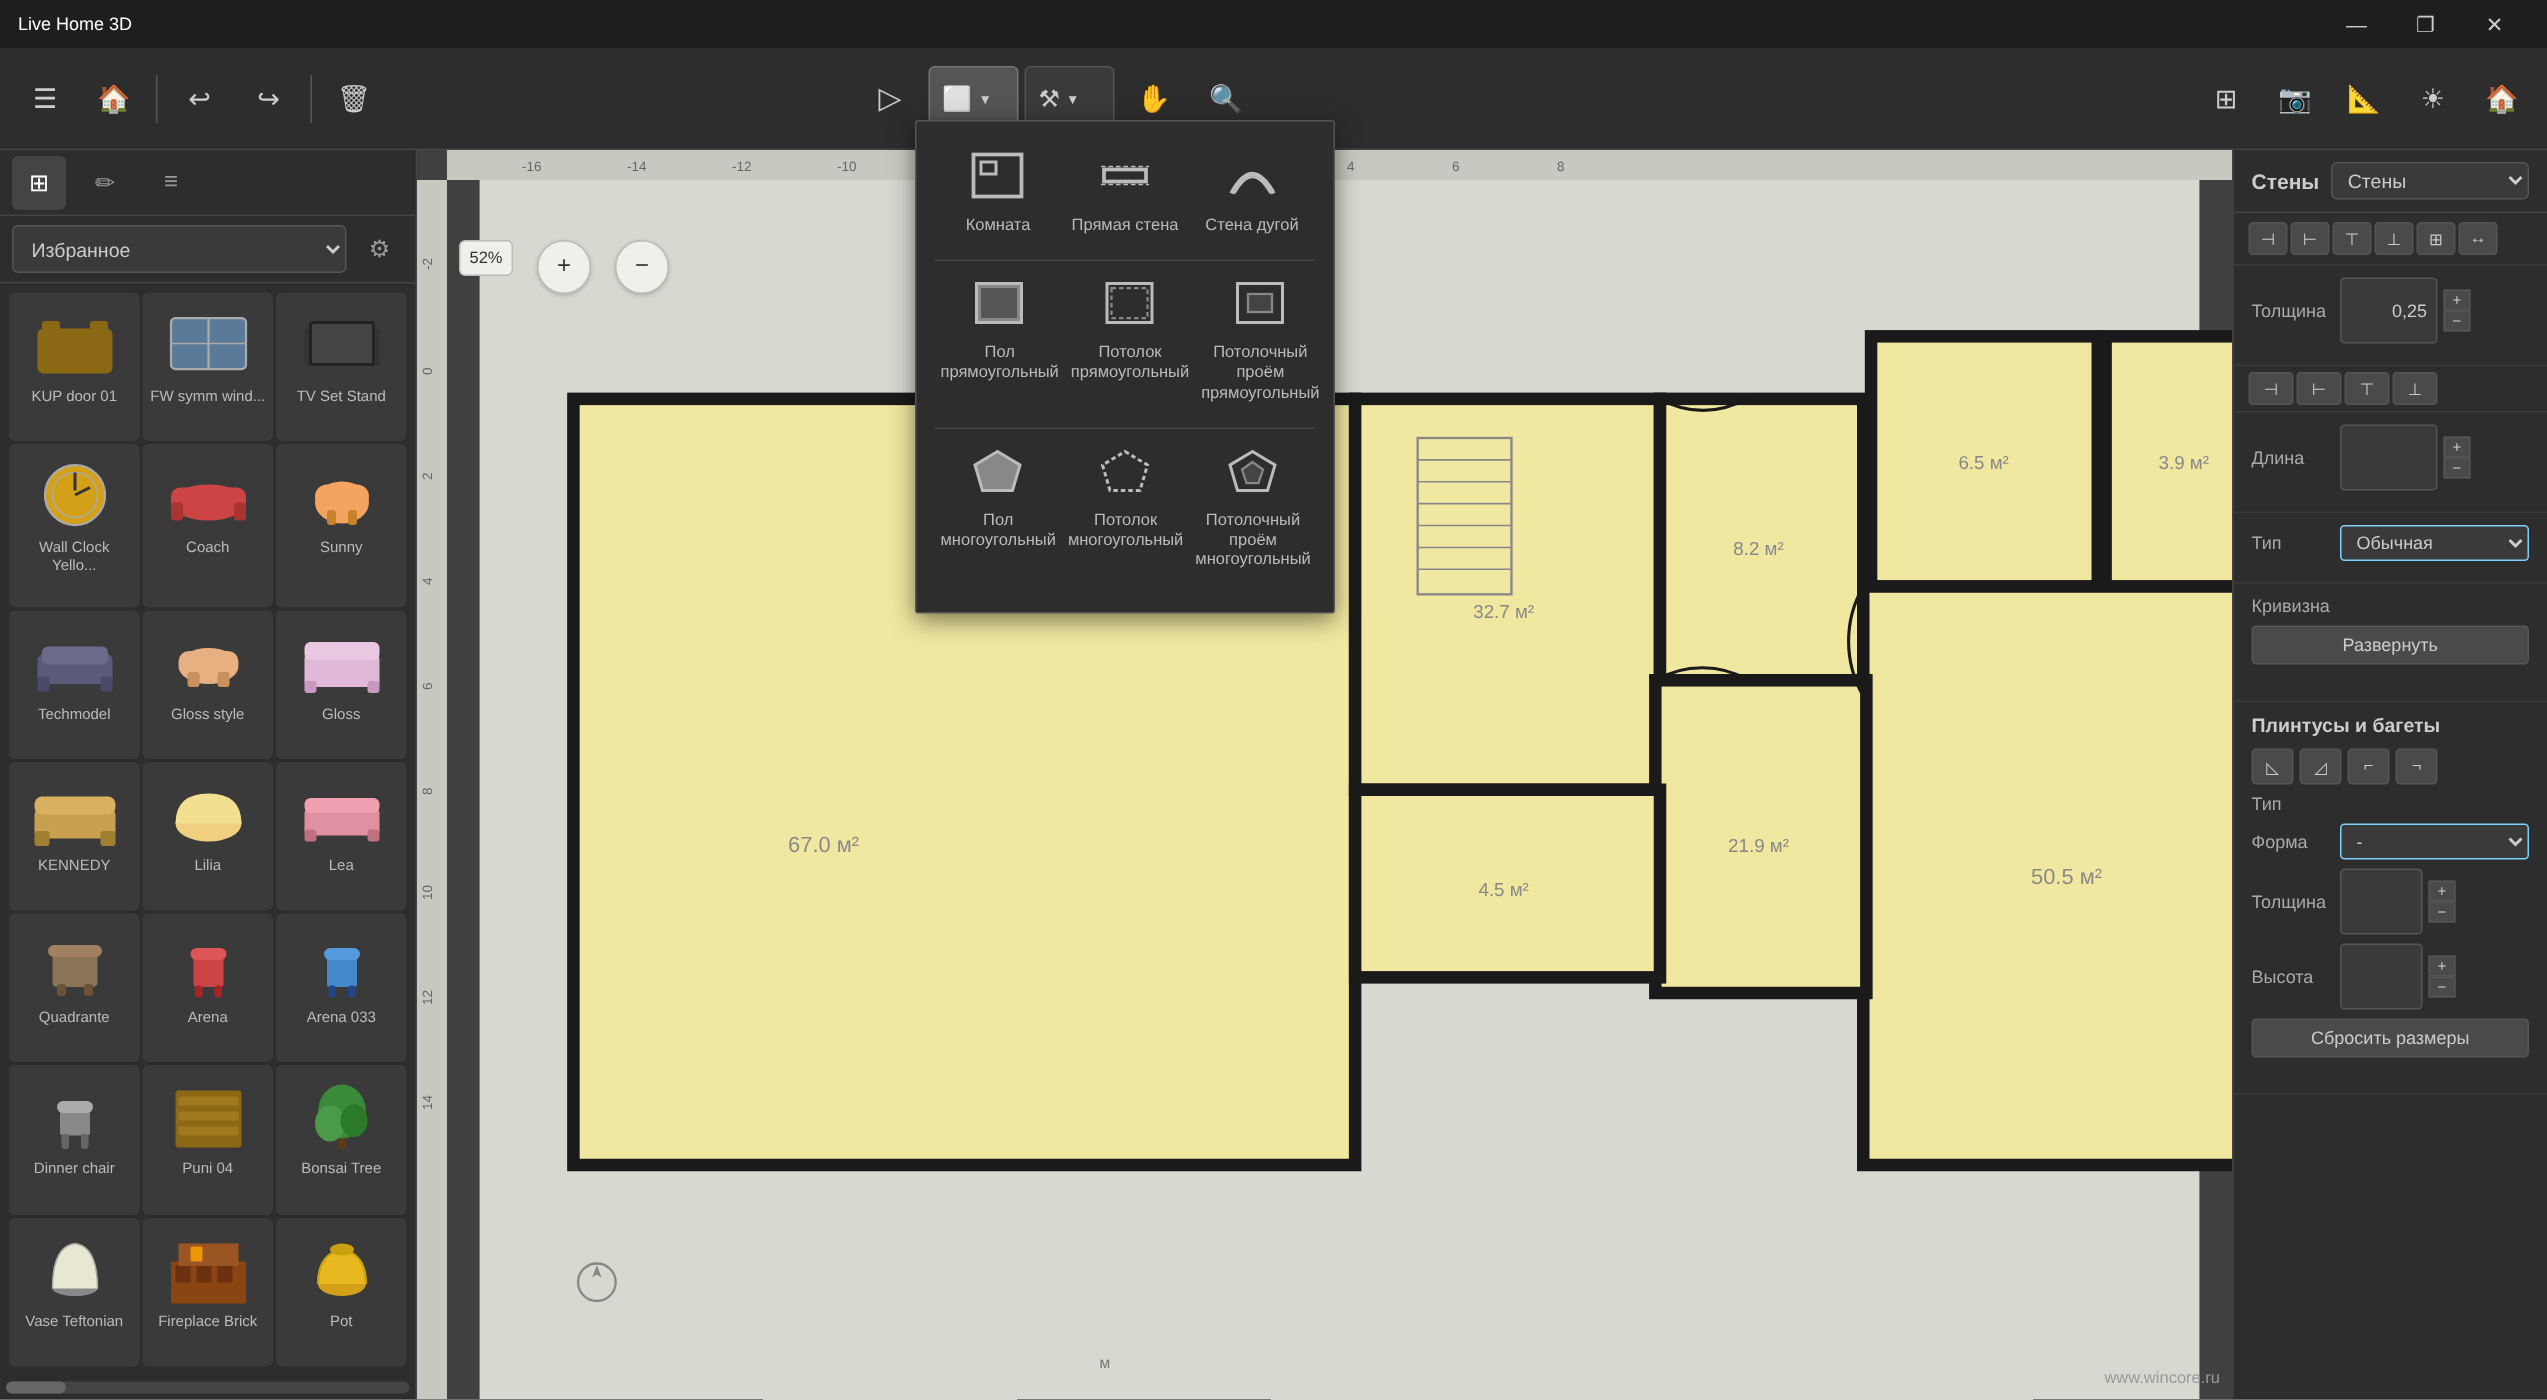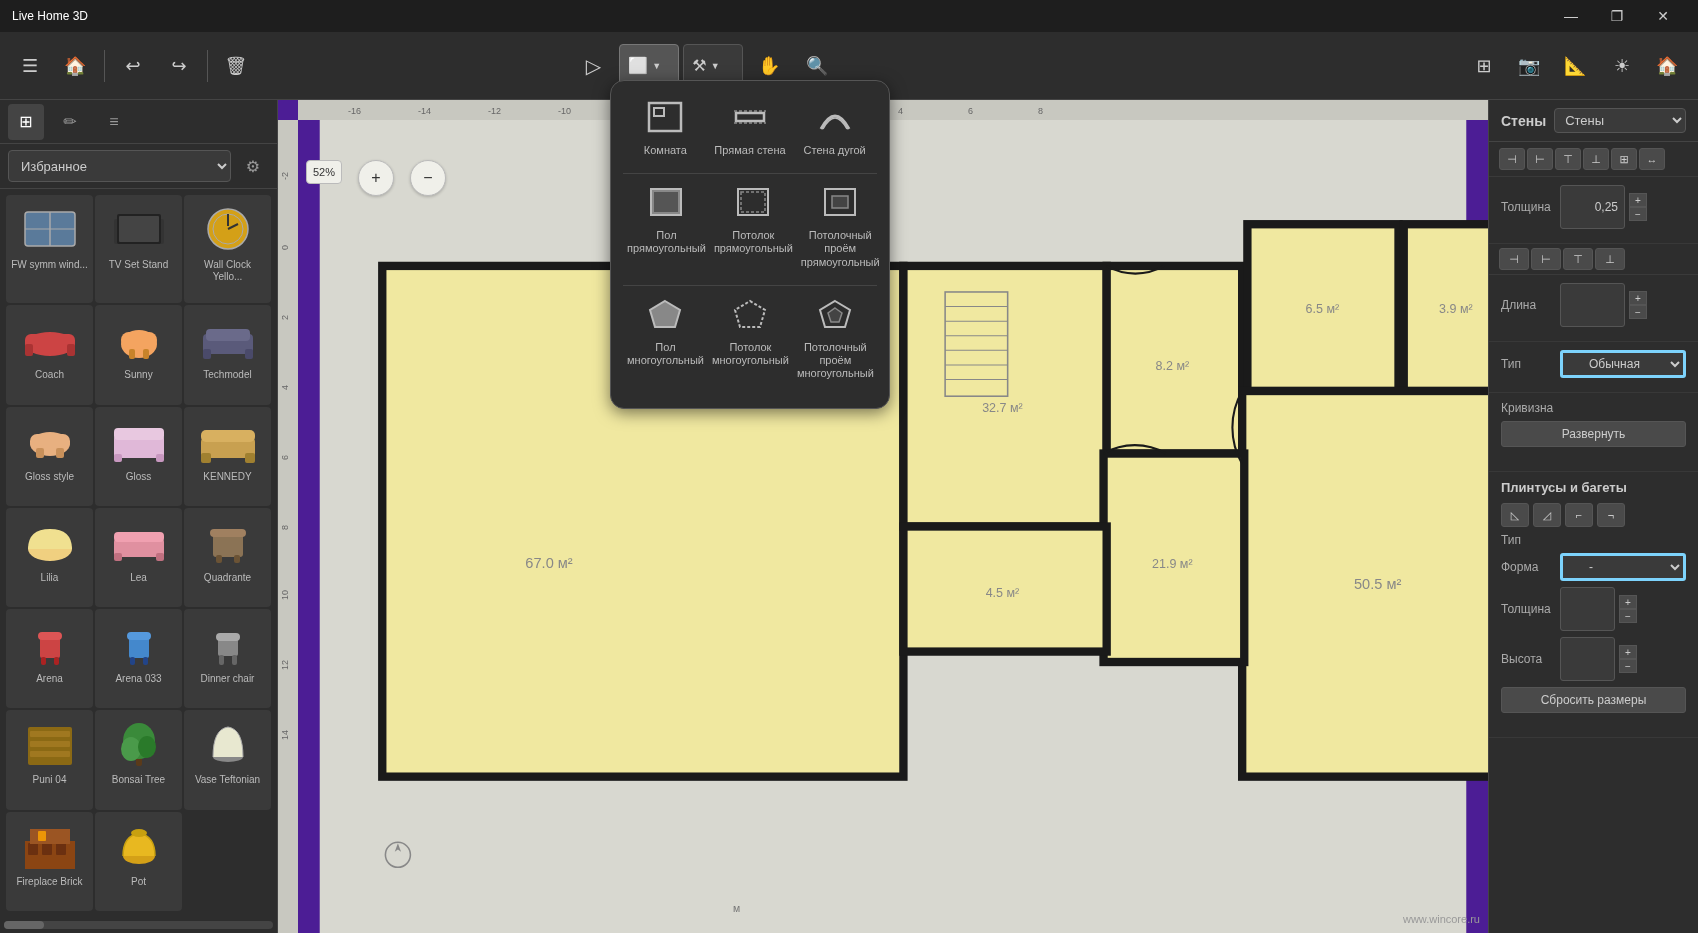--- a/index.html
+++ b/index.html
@@ -86,41 +86,41 @@
     .rp-input {
       background: #3a3a3a; border: 1px solid #555; border-radius: 3px; color: #ccc;
       padding: 14px 6px; font-size: 12px; width: 60px; text-align: right;
     }
     .rp-stepper { display: flex; flex-direction: column; }
     .rp-step-btn {
       width: 18px; height: 14px; background: #4a4a4a; border: 1px solid #555; color: #ccc;
       cursor: pointer; font-size: 10px; display: flex; align-items: center; justify-content: center;
     }
     .rp-select {
-      background: #3a3a3a; border: 3px solid #7dd3fc; border-radius: 3px; color: #ccc;
-      padding: 3px 22px; font-size: 12px; flex: 1;
+      background: #3a3a3a; border: 1px solid #7dd3fc; border-radius: 3px; color: #ccc;
+      padding: 3px 6px; font-size: 12px; flex: 1;
     }
     .rp-btn {
       background: #4a4a4a; border: 1px solid #555; border-radius: 3px; color: #ccc;
       padding: 5px 10px; font-size: 12px; cursor: pointer; width: 100%; text-align: center; margin-bottom: 16px;
     }
     .rp-section-title { font-size: 13px; color: #ccc; font-weight: bold; margin-bottom: 8px; }
     .rp-align-btn {
       width: 26px; height: 22px; background: #4a4a4a; border: 1px solid #555; border-radius: 3px;
       color: #ccc; cursor: pointer; display: flex; align-items: center; justify-content: center; font-size: 11px;
     }
     .rp-type-row { display: flex; gap: 4px; align-items: center; margin-bottom: 6px; }
     .rp-icon-btn {
       width: 28px; height: 24px; background: #4a4a4a; border: 1px solid #555; border-radius: 3px;
       color: #ccc; cursor: pointer; display: flex; align-items: center; justify-content: center; font-size: 11px;
     }
 
     
     #canvas-area {
-      position: absolute; top: 100px; left: 278px; right: 210px; bottom: 0; background: #4c1d95; overflow: hidden;
+      position: absolute; top: 100px; left: 278px; right: 210px; bottom: 0; background: #404040; overflow: hidden;
     }
     #ruler-top { position: absolute; top: 0; left: 20px; right: 0; height: 20px; background: #d0d0c8; }
     #ruler-left { position: absolute; top: 20px; left: 0; bottom: 0; width: 20px; background: #d0d0c8; }
 
     
     #zoom-controls {
       position: absolute; left: 28px; top: 60px; display: flex; flex-direction: row; gap: 16px; z-index: 10;
     }
     .zoom-btn {
       width: 36px; height: 36px; background: #f0f0ea; border: 1px solid #bbb; border-radius: 50%;
@@ -131,21 +131,21 @@
       width: 36px; height: 24px; background: #f0f0ea; border: 1px solid #bbb; border-radius: 4px;
       display: flex; align-items: center; justify-content: center; font-size: 11px; color: #333;
     }
 
     
     #plan-svg { position: absolute; top: 0; left: 0; }
 
     
     #popup-menu {
       position: absolute; left: 610px; top: 80px; background: #2d2d2d; border: 1px solid #555;
-      border-radius: 14px; padding: 12px; z-index: 200; width: 280px; box-shadow: 0 4px 16px rgba(0,0,0,0.5);
+      border-radius: 2px; padding: 12px; z-index: 200; width: 280px; box-shadow: 0 4px 16px rgba(0,0,0,0.5);
     }
     .pm-row { display: flex; gap: 0; margin-bottom: 8px; }
     .pm-item {
       width: 88px; display: flex; flex-direction: column; align-items: center; cursor: pointer;
       padding: 8px 4px; border-radius: 4px; gap: 4px;
     }
     .pm-icon { font-size: 26px; color: #ccc; }
     .pm-label { font-size: 11px; color: #bbb; text-align: center; line-height: 1.2; }
     .pm-divider { height: 1px; background: #444; margin: 4px 0; }
 
@@ -208,20 +208,30 @@
     <button class="panel-tab-btn">✏</button>
     <button class="panel-tab-btn">≡</button>
   </div>
   <div id="left-panel-header">
     <select id="category-select">
       <option>Избранное</option>
     </select>
     <button class="settings-btn">⚙</button>
   </div>
   <div id="items-grid">
+  <div class="item-cell">
+        <div class="item-thumb">
+          <svg width="60" height="50" viewBox="0 0 60 50">
+            <rect x="5" y="15" width="50" height="30" rx="4" fill="#8B6914"></rect>
+            <rect x="8" y="10" width="12" height="8" rx="2" fill="#8B6914"></rect>
+            <rect x="40" y="10" width="12" height="8" rx="2" fill="#8B6914"></rect>
+          </svg>
+        </div>
+        <div class="item-label">KUP door 01</div>
+      </div>
       <div class="item-cell">
         <div class="item-thumb">
           <svg width="60" height="50" viewBox="0 0 60 50">
             <rect x="5" y="8" width="50" height="34" rx="3" fill="#5a7a9a" stroke="#aaa" stroke-width="1.5"></rect>
             <line x1="30" y1="8" x2="30" y2="42" stroke="#aaa" stroke-width="1.5"></line>
             <line x1="5" y1="25" x2="55" y2="25" stroke="#aaa" stroke-width="1"></line>
           </svg>
         </div>
         <div class="item-label">FW symm wind...</div>
       </div>

